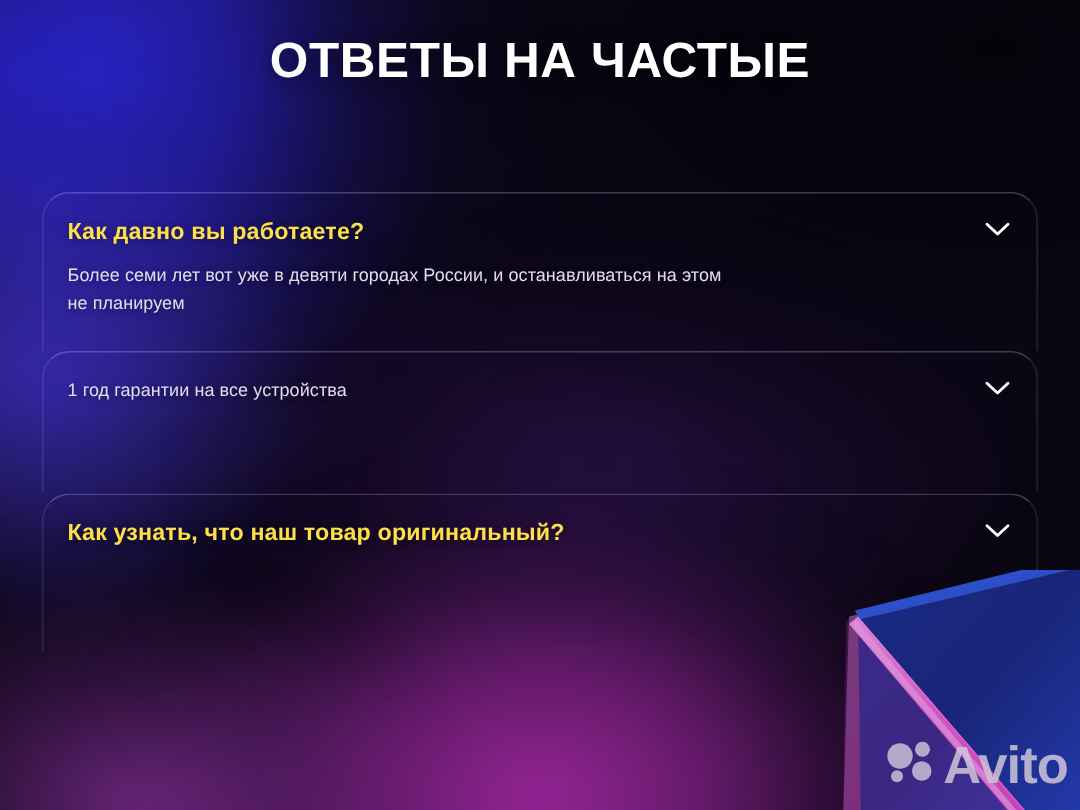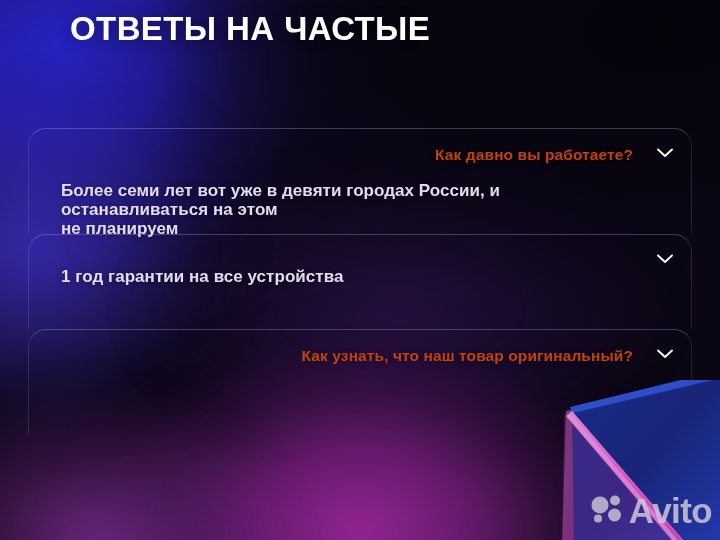--- a/index.html
+++ b/index.html
@@ -121,21 +121,22 @@
     width: 190px;
     height: 170px;
     pointer-events: none;
   }
 
   
   .heading {
     position: absolute;
     left: 0;
     right: 0;
-    top: 9px;
+    top: 20px;
+    text-align: center;
     color: #ffffff;
     font-size: 33px;
     line-height: 39px;
     font-weight: 700;
     letter-spacing: 0.4px;
     text-transform: uppercase;
     padding: 0 70px;
     text-shadow: 0 2px 14px rgba(0,0,0,0.45);
   }
 
@@ -155,57 +156,55 @@
     border-top-left-radius: 18px;
     border-top-right-radius: 18px;
     box-sizing: border-box;
   }
   .faq-item.i0 { height: 106px; }
   .faq-item.i1 { height: 95px; }
   .faq-item.i2 { height: 105px; }
   .faq-item.i3 { height: 106px; }
 
   .faq-q {
-    color: #c2410c;
+    color: #fde047;
     font-size: 15.5px;
     font-weight: 700;
     line-height: 20px;
     letter-spacing: 0.1px;
     margin: 0 0 9px 0;
     text-shadow: 0 1px 6px rgba(0,0,0,0.4);
-    text-align: right;
   }
   .faq-a {
     color: #e2dced;
-    font-size: 17px;
-    font-weight: 700;
+    font-size: 12px;
+    font-weight: 400;
     line-height: 19px;
     letter-spacing: 0.05px;
-    margin: 16px;
+    margin: 0;
     max-width: 580px;
     white-space: pre-line;
     text-shadow: 0 1px 5px rgba(0,0,0,0.35);
   }
   .chev {
     position: absolute;
     right: 14px;
     top: 14px;
     width: 24px;
     height: 20px;
     display: block;
   }
   .chev svg { display: block; }
 
   
   .avito {
     position: absolute;
     right: 8px;
     bottom: 12px;
     display: flex;
-    align-items: center;
     gap: 5px;
     opacity: 0.93;
   }
   .avito-mark { display: block; }
   .avito-text {
     color: #cfc6d8;
     font-size: 35px;
     font-weight: 700;
     line-height: 35px;
     letter-spacing: -0.6px;

